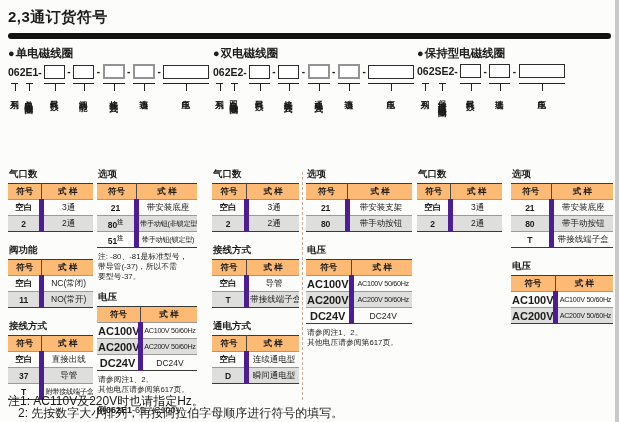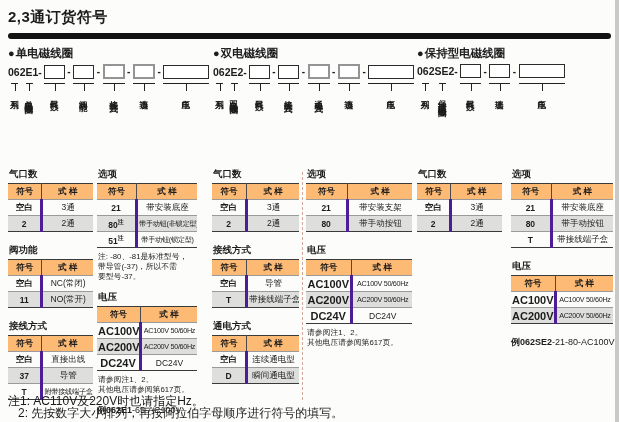--- a/index.html
+++ b/index.html
@@ -29,21 +29,21 @@
 
   .col{position:absolute;top:168px}
   .tbl-title{font-size:9.5px;font-weight:bold;margin:0 0 2px 1px}
   table.spec{border-collapse:collapse;width:100%;table-layout:fixed;
              border-top:1.5px solid #3a3a3a;border-bottom:1.5px solid #3a3a3a;margin-bottom:12px}
   .spec th,.spec td{font-size:8.5px;padding:1px 1px;text-align:center;height:13px;
                     border-bottom:1px solid #9a9a9a;overflow:hidden;white-space:nowrap}
   .spec th{background:#fdba74;font-weight:bold}
   .spec th.sym{width:37%;border-right:1px solid #4a4a4a}
   .spec.wide-sym th.sym{width:41%}
-  .spec td.sym{font-weight:bold;border-right:3px solid #4c1d95}
+  .spec td.sym{font-weight:bold;border-right:5px solid #4c1d95}
   .spec tr.alt td{background:#dedetd}
   .spec tr.alt td{background:#dededc}
   .spec tr:last-child td{border-bottom:none}
   .spec td.long{font-size:7.2px;letter-spacing:-.3px}
   .spec.wide-sym td.sym{font-size:11px}
   .sup{font-size:6px;vertical-align:super}
   .note{font-size:7.8px;line-height:10px;margin:-8px 0 9px 1px}
   .note.tight{margin-top:-8px}
   .example{font-size:9px;margin-top:4px;white-space:nowrap}
   .example b{font-weight:bold}
@@ -423,20 +423,19 @@
           <tr>
             <td class="sym"><span>AC100V</span></td>
             <td class="long">AC100V 50/60Hz</td>
           </tr>
           <tr class="alt">
             <td class="sym"><span>AC200V</span></td>
             <td class="long">AC200V 50/60Hz</td>
           </tr>
         </tbody>
       </table>
-      <div class="example"><b>例062SE2</b><span>-21-80-AC100V</span></div>
     </div>
   </div>
 
 <div class="footer">
   <div class="l1">注1: AC110V及220V时也请指定Hz。</div>
   <div class="l2">2: 先按数字大小排列，再按阿拉伯字母顺序进行符号的填写。</div>
 </div>
 
 </body></html>

